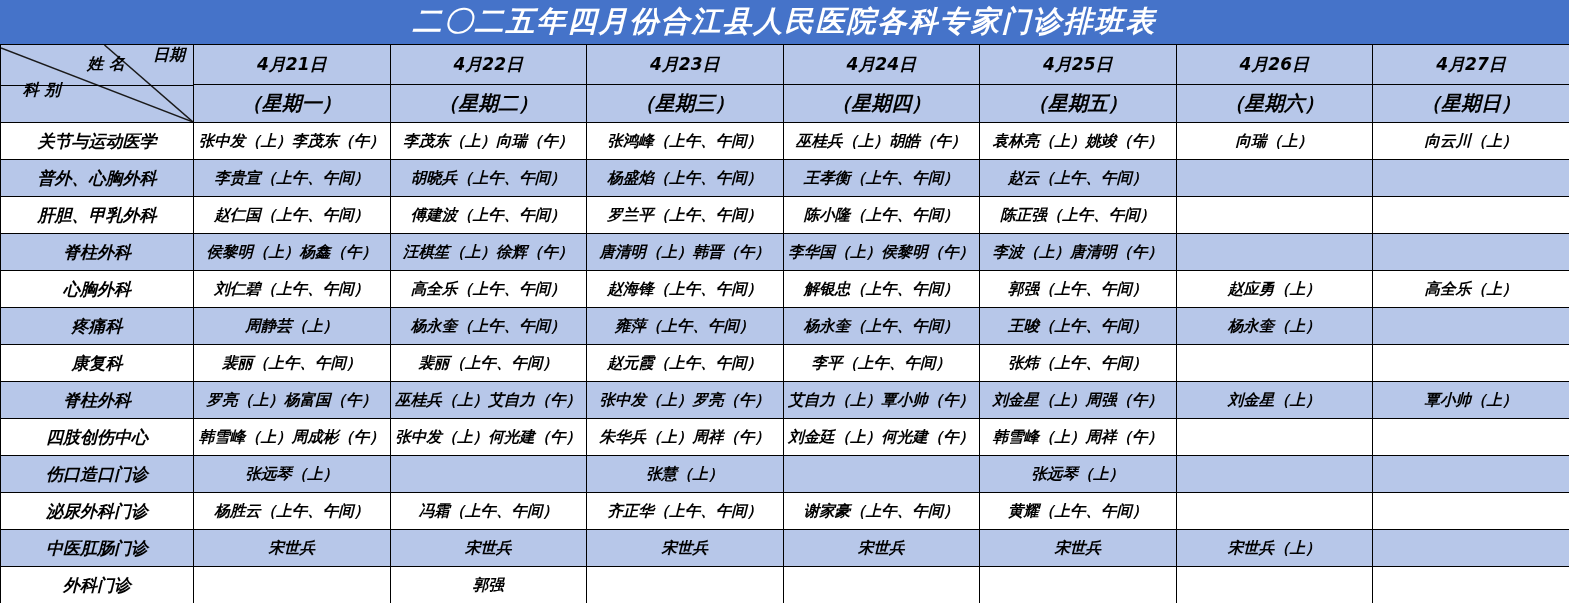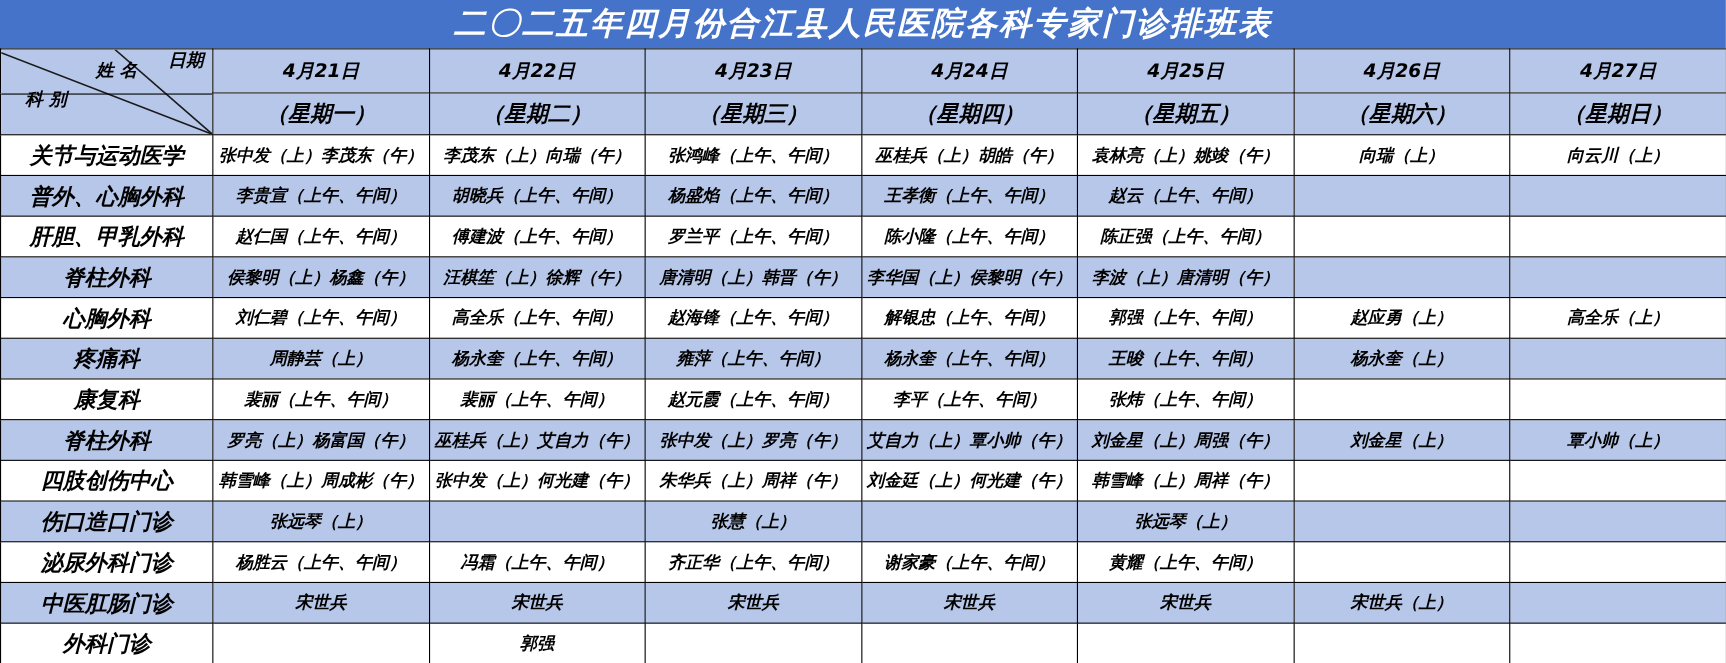--- a/index.html
+++ b/index.html
@@ -38,21 +38,21 @@
     white-space:nowrap;
     overflow:hidden;
     padding:0 2px;
   }
   thead th{background:var(--shaded);}
   tr.hdr-date th{height:40px;font-size:17px;}
   tr.hdr-week th{height:38px;font-size:20px;}
   tbody td{height:37px;font-size:15.5px;}
   tbody tr.shaded td{background:var(--shaded);}
   tbody tr.plain td{background:var(--plain);}
-  td.dept{font-size:20px;}
+  td.dept{font-size:17px;}
   
   th.corner{
     position:relative;
     padding:0;
   }
   .corner-svg{position:absolute;left:0;top:0;width:100%;height:100%;}
   .corner-divider{
     position:absolute;left:0;top:40px;width:100%;height:0;
     border-top:1px solid var(--border);
   }

